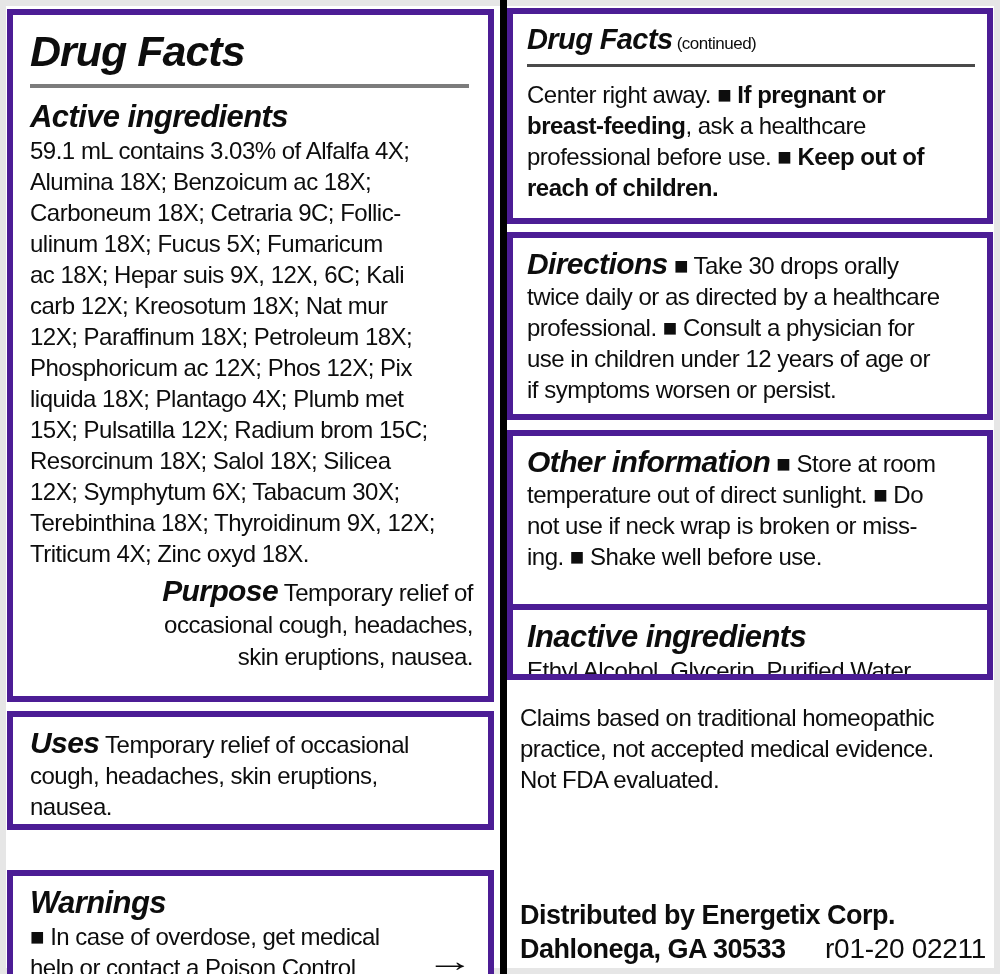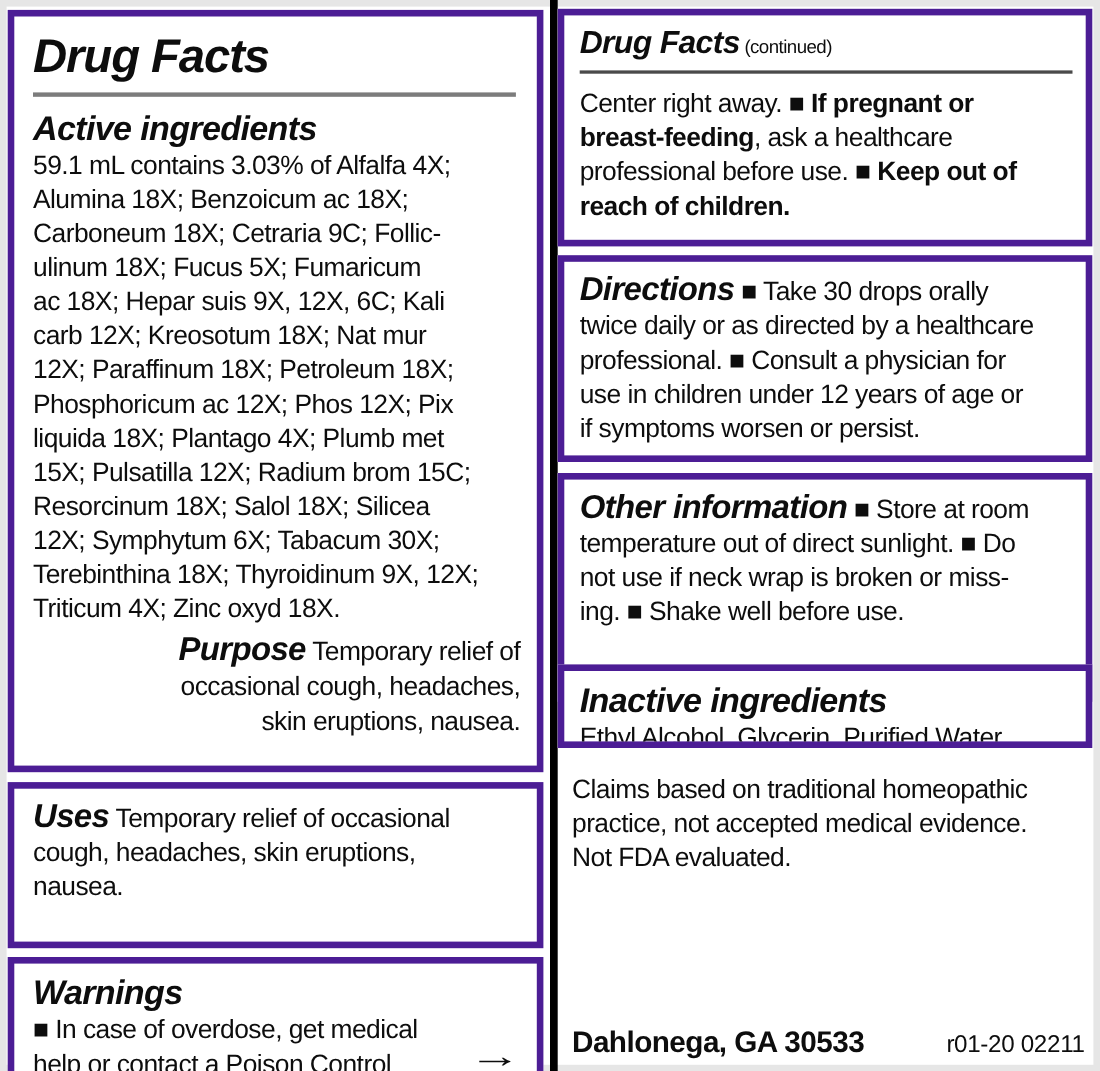--- a/index.html
+++ b/index.html
@@ -12,21 +12,21 @@
   }
   .label{position:relative;width:1000px;height:974px;overflow:hidden;}
   .inner-bg{position:absolute;inset:6px;background:#ffffff;}
   .box{
     position:absolute;background:#ffffff;
     border:6px solid #4c1d95;box-sizing:border-box;
     overflow:hidden;
   }
   
   #box-main{left:7px;top:9px;width:487px;height:693px;padding:12px 15px 8px 17px;}
-  #box-uses{left:7px;top:711px;width:487px;height:151px;padding:10px 15px 8px 17px;}
+  #box-uses{left:7px;top:711px;width:487px;height:119px;padding:10px 15px 8px 17px;}
   #box-warnings{left:7px;top:838px;width:487px;height:124px;padding:8px 15px 8px 17px;margin-top:32px;}
   .df-title{
     font-size:43px;font-weight:bold;font-style:italic;
     letter-spacing:-1px;line-height:48px;
   }
   .title-rule{height:4px;background:#7c7c7c;margin:9px 0 10px 0;width:99%;}
   .sec-head{
     font-size:31px;font-weight:bold;font-style:italic;
     letter-spacing:-0.6px;line-height:37px;
   }
@@ -62,21 +62,21 @@
   .rich b{letter-spacing:-0.5px;}
   #claims-block{
     position:absolute;left:7px;top:702px;width:470px;padding:0 6px;
     font-size:24px;line-height:31px;letter-spacing:-0.5px;white-space:pre-line;
   }
   #distributor-block{
     position:absolute;left:13px;bottom:8px;width:466px;
     font-size:27px;font-weight:bold;line-height:34px;letter-spacing:-0.5px;
   }
   .dist-line2{display:flex;justify-content:space-between;align-items:baseline;}
-  .dist-code{font-size:22px;font-weight:normal;letter-spacing:-0.3px;}
+  .dist-code{font-size:28px;font-weight:normal;letter-spacing:-0.3px;}
 </style>
 </head>
 <body>
 
 <div class="label">
   <div class="inner-bg"></div>
 
   <div class="box" id="box-main">
     <div class="df-title">Drug Facts</div>
     <div class="title-rule"></div>
@@ -144,20 +144,21 @@
     <div class="box" id="box-inactive">
       <div class="sec-head">Inactive ingredients</div>
       <div class="rich">Ethyl Alcohol, Glycerin, Purified Water.</div>
     </div>
 
     <div id="claims-block">Claims based on traditional homeopathic
 practice, not accepted medical evidence.
 Not FDA evaluated.</div>
 
     <div id="distributor-block">
+      <div>Distributed by Energetix Corp.</div>
       <div class="dist-line2">
         <span>Dahlonega, GA 30533</span>
         <span class="dist-code">r01-20 02211</span>
       </div>
     </div>
 
   </div>
 </div>
 
 </body></html>

